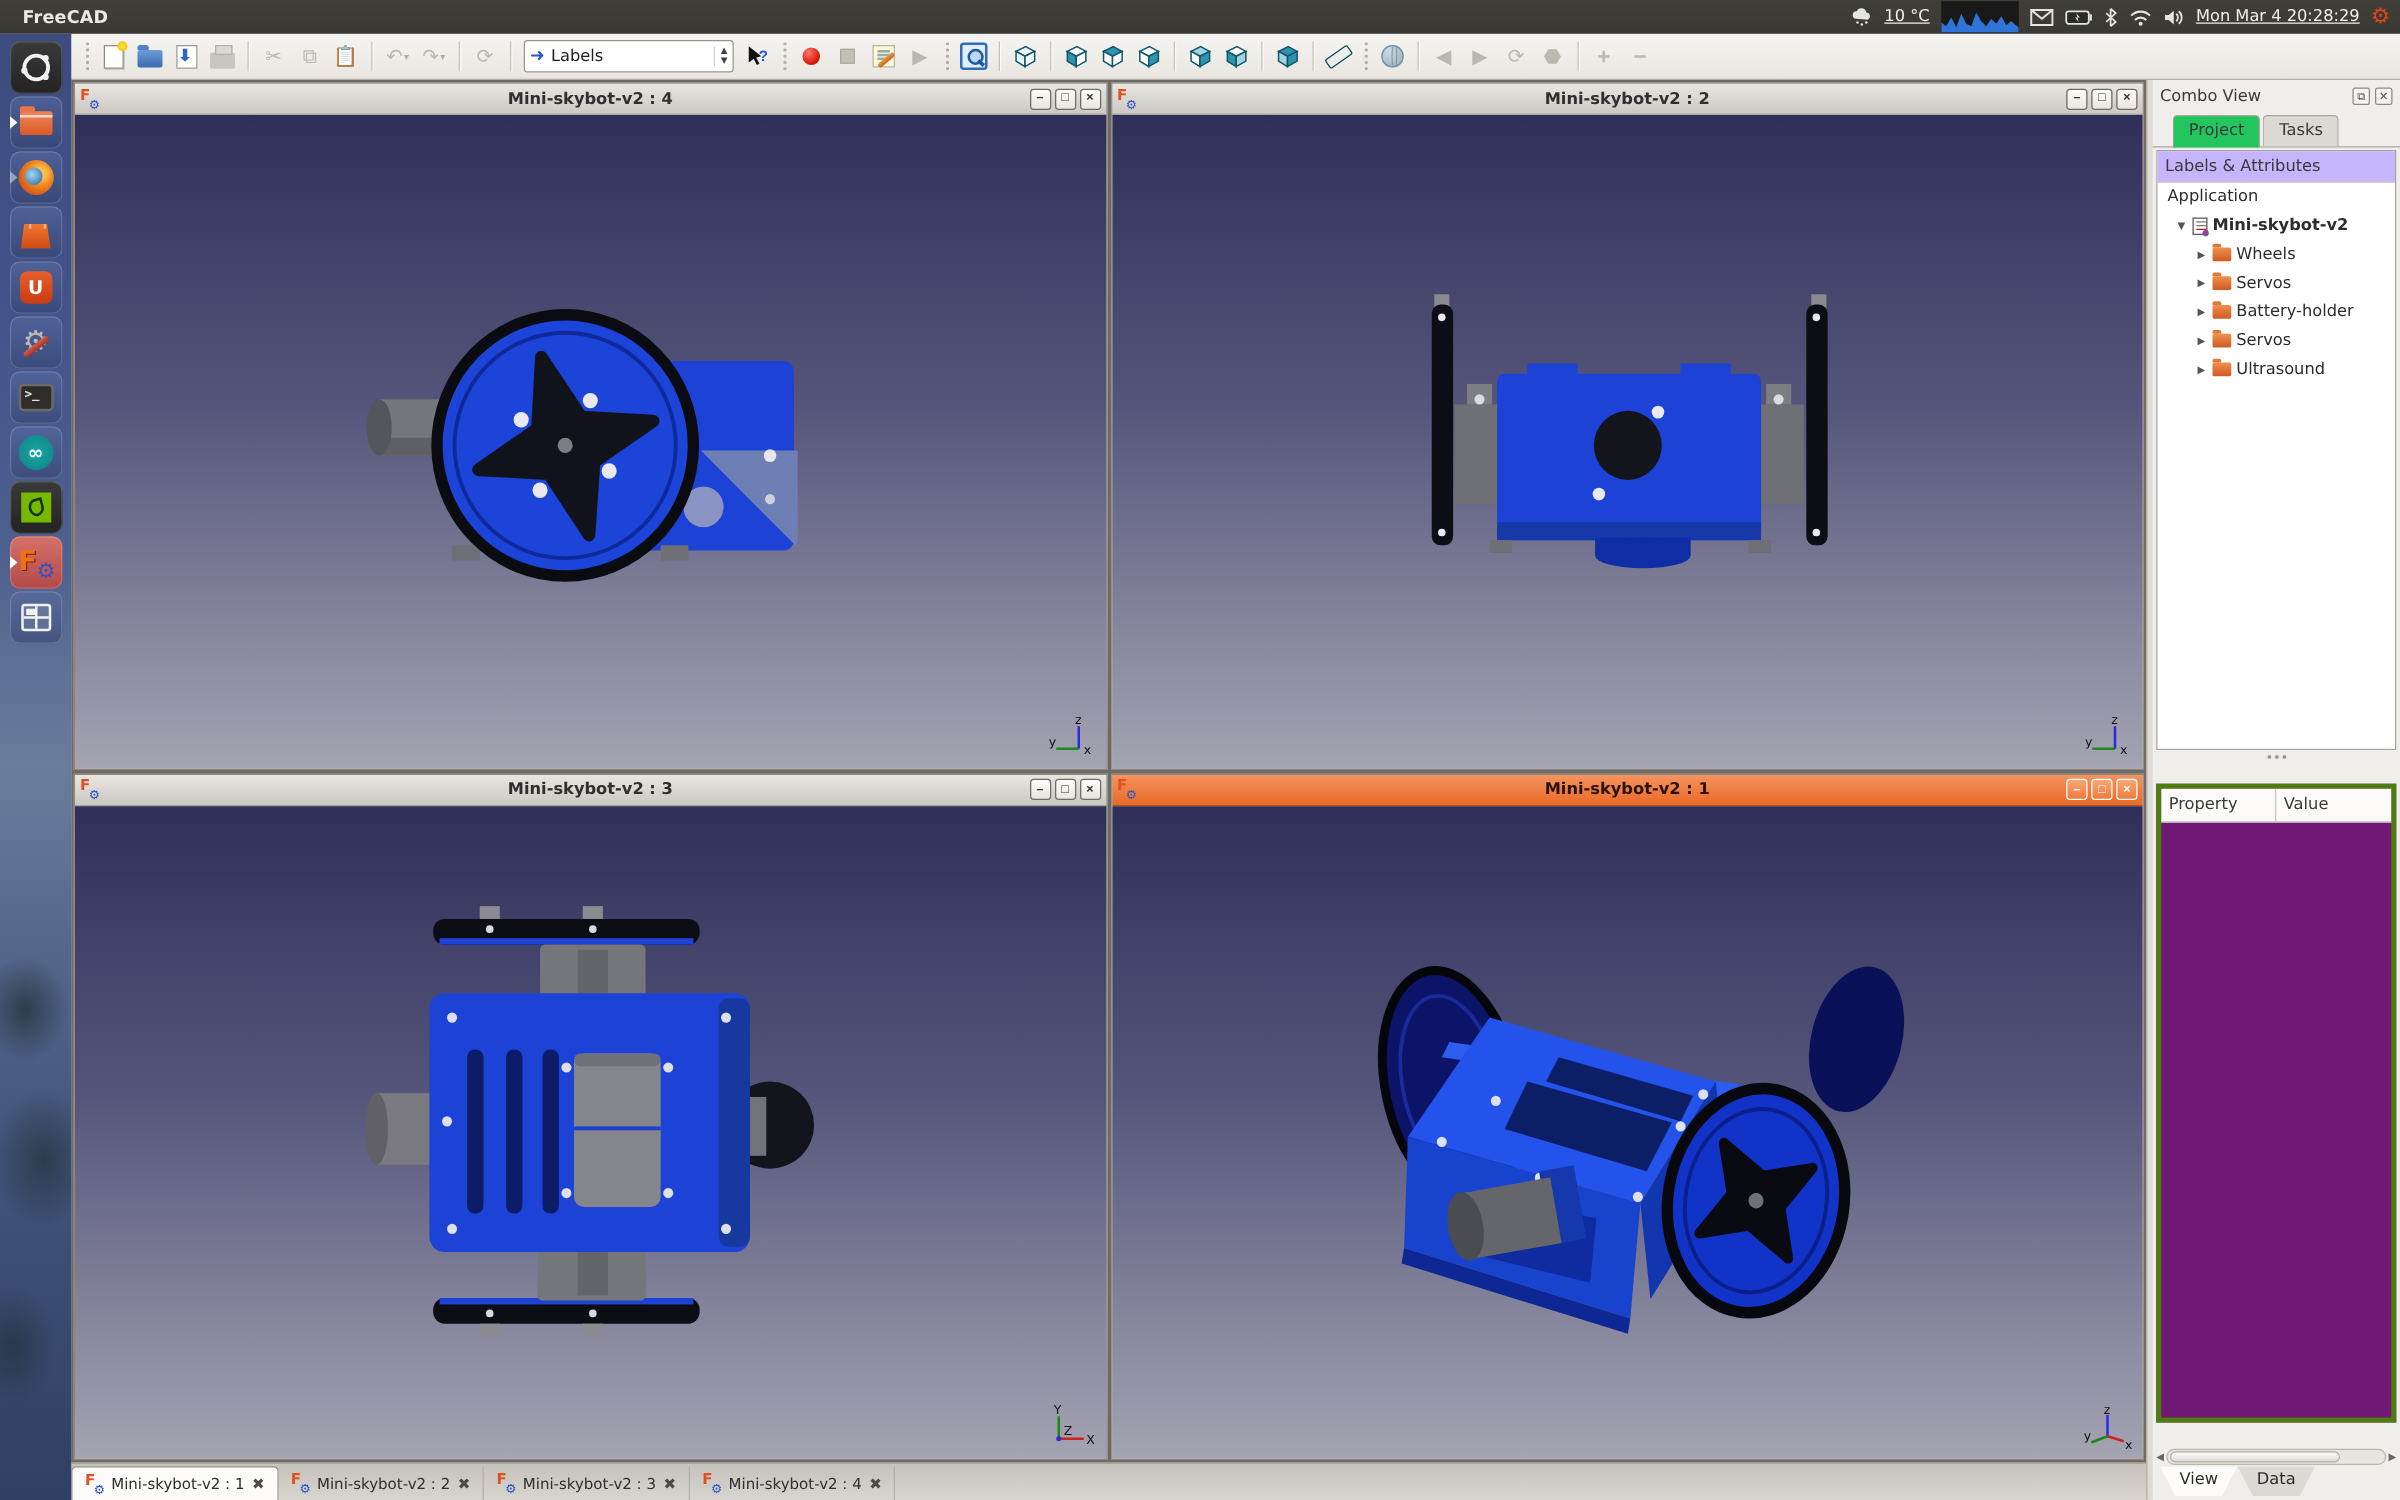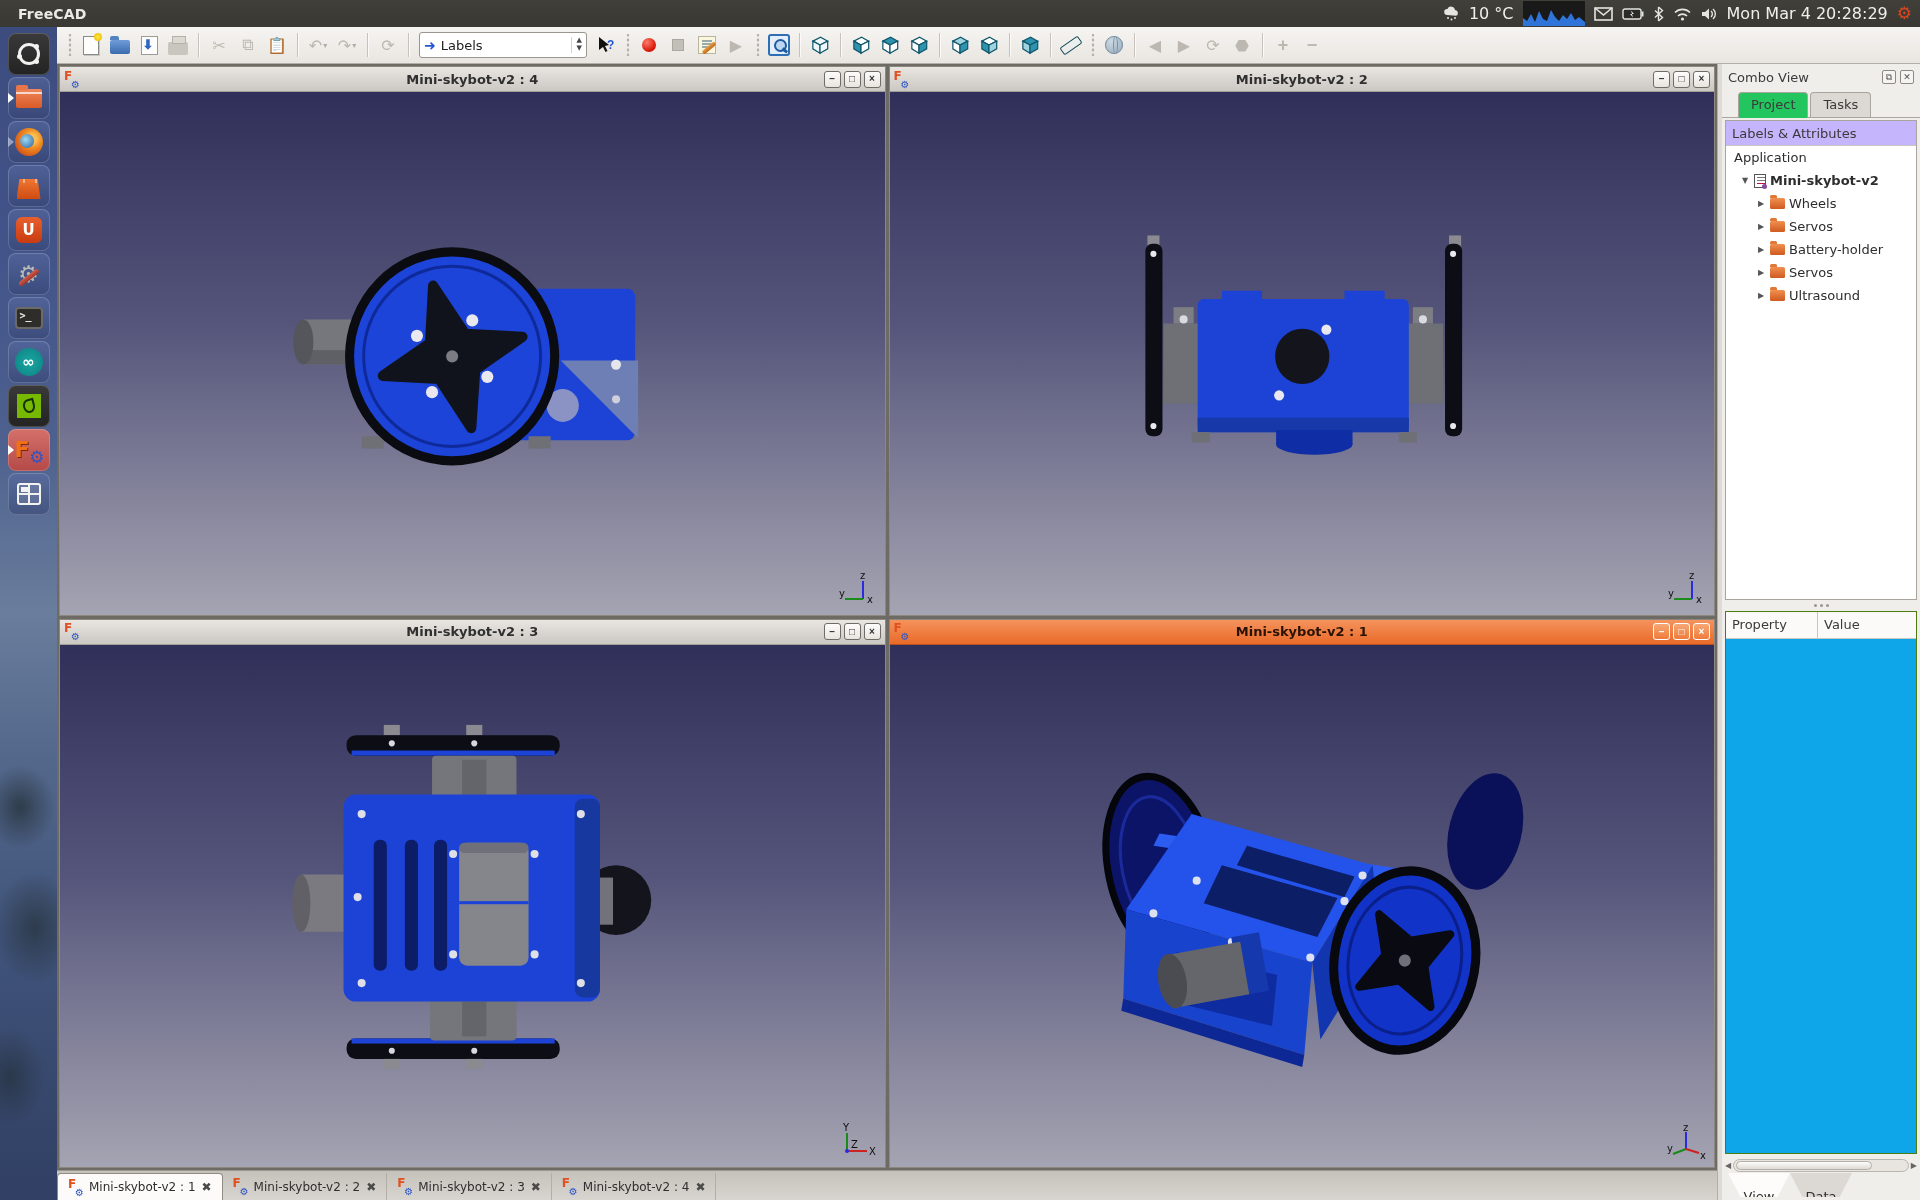--- a/index.html
+++ b/index.html
@@ -3,21 +3,21 @@
 <meta charset="utf-8">
 <style>
   * { margin:0; padding:0; box-sizing:border-box; }
   html,body { width:1920px; height:1200px; overflow:hidden; font-family:"DejaVu Sans",sans-serif; }
   body { background:#d6d2cd; }
 
   
   .top-bar { height:27px; background:linear-gradient(#413f3a,#3a3833); color:#eceae6; display:flex; align-items:center; position:relative; }
   .app-title { font-weight:bold; font-size:14px; padding-left:18px; letter-spacing:.2px; }
   .tray { margin-left:auto; display:flex; align-items:center; gap:9px; padding-right:8px; height:100%; }
-  .tray .txt { font-size:16px; color:#f0efec; }
+  .tray .txt { font-size:13px; color:#f0efec;text-decoration:underline; }
   .tray .iconbox { display:flex; align-items:center; height:100%; }
   .monitor-graph { width:62px; height:25px; background:#191919; display:block; }
   .gear-red { color:#e2441a; font-size:17px; line-height:1; }
 
   
   .main-row { display:flex; height:1173px; }
 
   
   .launcher { width:57px; position:relative; flex:0 0 57px;
     background:
@@ -134,30 +134,30 @@
   .trow { height:23px; display:flex; align-items:center; gap:4px; color:#2d2d2d; }
   .trow .exp { width:10px; text-align:center; font-size:8px; color:#555; }
   .trow.bold { font-weight:bold; }
   .mini-folder { width:15px; height:11px; background:linear-gradient(#f09050,#cf5a20); border-radius:1.5px; position:relative; flex:0 0 15px; }
   .mini-folder:before { content:""; position:absolute; top:-3px; left:0; width:7px; height:3px; background:#e07838; border-radius:1.5px 1.5px 0 0; }
   .mini-doc { width:12px; height:14px; background:#fff; border:1px solid #555; position:relative; flex:0 0 12px; }
   .mini-doc:before { content:""; position:absolute; left:1.5px; top:2px; width:8px; height:1.5px; background:#777; box-shadow:0 3px 0 #777,0 6px 0 #b14; }
   .mini-doc:after { content:""; position:absolute; right:-2px; bottom:-2px; width:5px; height:5px; border-radius:50%; background:#8a4a9e; }
   .h-splitter { height:11px; display:flex; align-items:center; justify-content:center; gap:3px; }
   .h-splitter i { width:3px; height:3px; border-radius:50%; background:#9a958f; }
-  .prop-box { margin:0 3px; border:1px solid #4d7c0f; background:#0ea5e9; flex:1; display:flex; flex-direction:column; }
+  .prop-box { margin:16px 3px; border:4px solid #4d7c0f; background:#701a75; flex:1; display:flex; flex-direction:column; }
   .prop-head { display:flex; height:27px; border-bottom:1px solid #c9c5c0; background:#fbfaf8; }
   .prop-head div { padding:5px 6px; color:#3a3a3a; }
   .prop-head .c1 { width:92px; border-right:1px solid #c9c5c0; }
   .hscroll { height:16px; margin:3px 3px 0; display:flex; align-items:center; gap:2px; }
   .hs-arrow { font-size:8px; color:#666; }
   .hs-track { flex:1; height:13px; border:1px solid #b9b5af; border-radius:7px; background:#e8e5e0; position:relative; }
   .hs-thumb { position:absolute; left:2px; top:1px; bottom:1px; width:78%; background:linear-gradient(#fdfdfc,#dedad5); border:1px solid #b3aea7; border-radius:6px; }
   .vd-tabs { height:27px; display:flex; padding-left:6px; gap:0; }
-  .vd-tab { width:62px; height:25px; clip-path:polygon(0 0,100% 0,80% 96%,20% 96%); background:#dcd8d3; color:#2d2d2d; font-size:13px; display:flex; align-items:flex-start; justify-content:center; padding-top:16px; filter:drop-shadow(0 1px 0 #8f8a84); }
+  .vd-tab { width:62px; height:25px; clip-path:polygon(0 0,100% 0,80% 96%,20% 96%); background:#dcd8d3; color:#2d2d2d; font-size:13px; display:flex; align-items:flex-start; justify-content:center; padding-top:3px; filter:drop-shadow(0 1px 0 #8f8a84); }
   .vd-tab.active { background:#fdfcfb; }
 
   
   .status-bar { height:28px; background:#f0eeea; border-top:1px solid #c2beb8; display:flex; align-items:center; }
   .status-dim { margin-left:auto; padding-right:12px; font-size:13px; color:#2d2d2d; }
 </style>
 </head>
 <body>
 
 <svg width="0" height="0" style="position:absolute">

